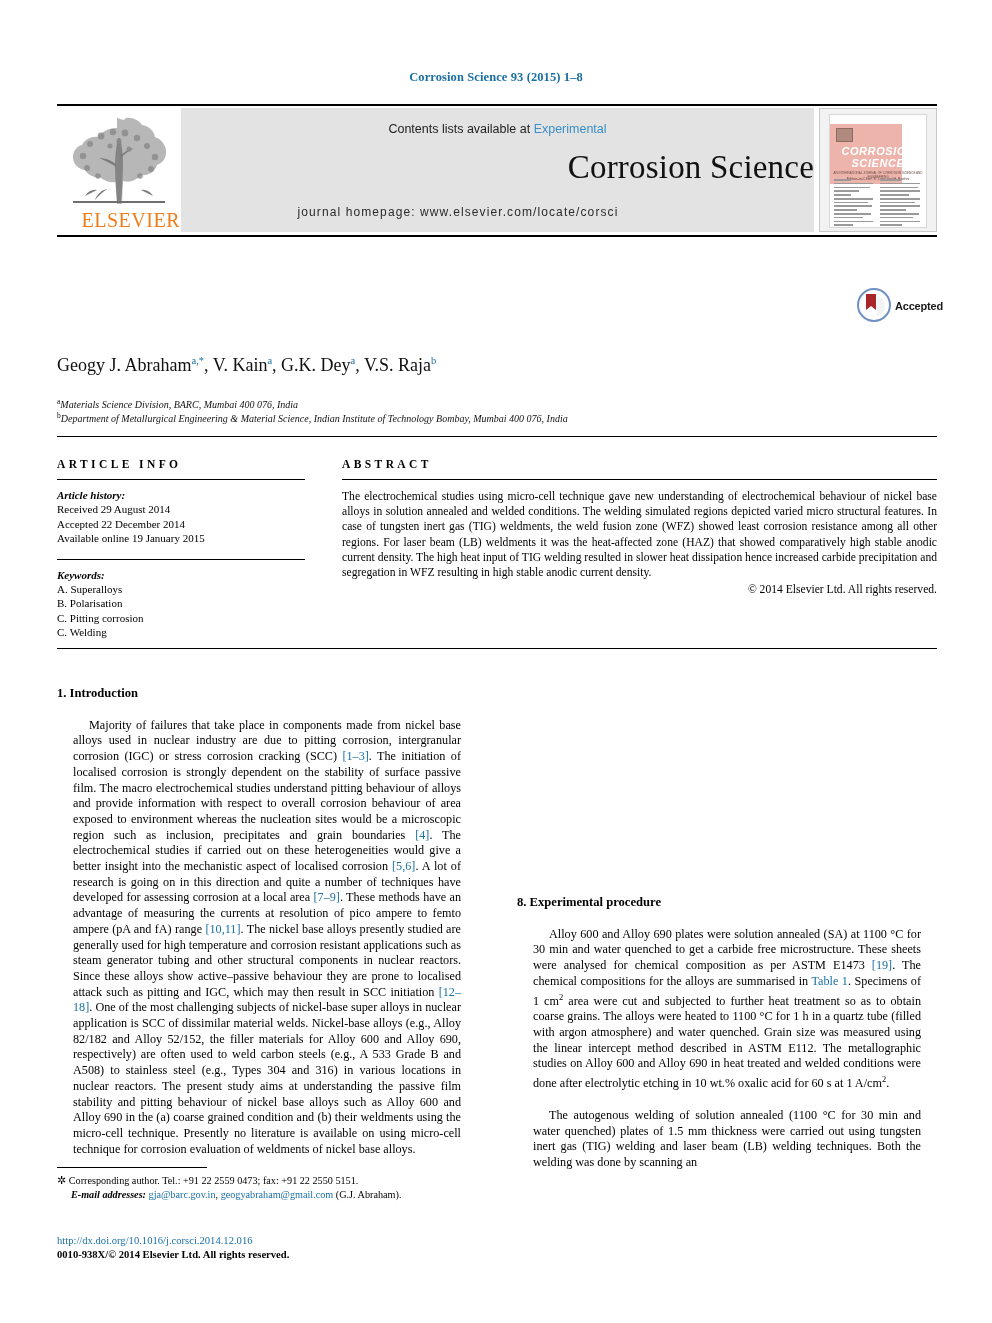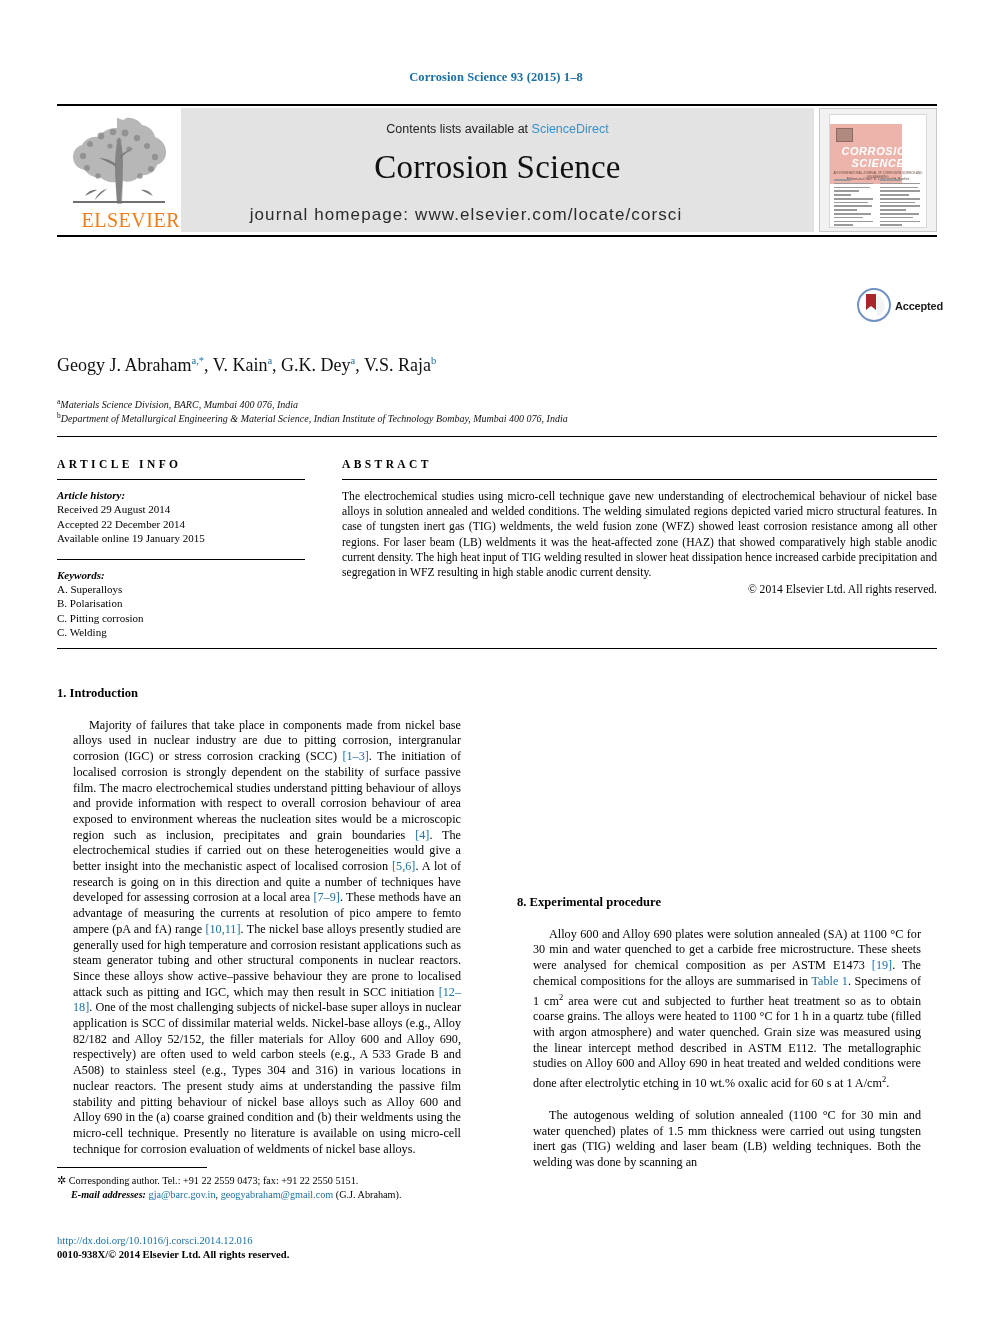--- a/index.html
+++ b/index.html
@@ -96,33 +96,33 @@
     font-size: 12.5px;
     color: #222;
   }
   .contents-line .sd {
     color: #3a8fc8;
   }
   .journal-title {
     position: absolute;
     left: 0; top: 41px;
     width: 633px;
-    text-align: center;
+    text-align: right;
     font-family: "Liberation Serif", serif;
     font-size: 33px;
     color: #111;
     letter-spacing: .2px;
   }
   .homepage-line {
     position: absolute;
-    left: 8px; top: 97px;
+    left: 0; top: 97px;
     width: 554px;
     text-align: center;
     font-family: "Liberation Sans", sans-serif;
-    font-size: 17px;
+    font-size: 12px;
     color: #2b2b2b;
     letter-spacing: 1.1px;
   }
 
   .cover-thumb {
     position: absolute;
     left: 762px;
     top: 4px;
     width: 118px;
     height: 124px;
@@ -423,21 +423,21 @@
         <g fill="#7b7b7b">
           <path d="M20 80c3-5 8-7 12-6-4 2-8 4-12 6zM88 80c-3-5-8-7-12-6 4 2 8 4 12 6z"></path>
           <path d="M30 84c2-6 7-10 12-11-5 4-9 7-12 11z"></path>
         </g>
       </svg>
       <div class="elsevier-word">ELSEVIER</div>
     </div>
 
     <div class="journal-band">
       <div class="contents-line">
-        <span>Contents lists available at </span><span class="sd">ScienceDirect</span>
+        <span>Contents lists available at </span><span class="sd">Experimental</span>
       </div>
       <div class="journal-title">Corrosion Science</div>
       <div class="homepage-line">journal homepage: www.elsevier.com/locate/corsci</div>
     </div>
 
     <div class="cover-thumb">
       <div class="cover-inner">
         <div class="cover-pink">
           <div class="cover-swatch"></div>
           <div class="cover-title1">CORROSION</div>

